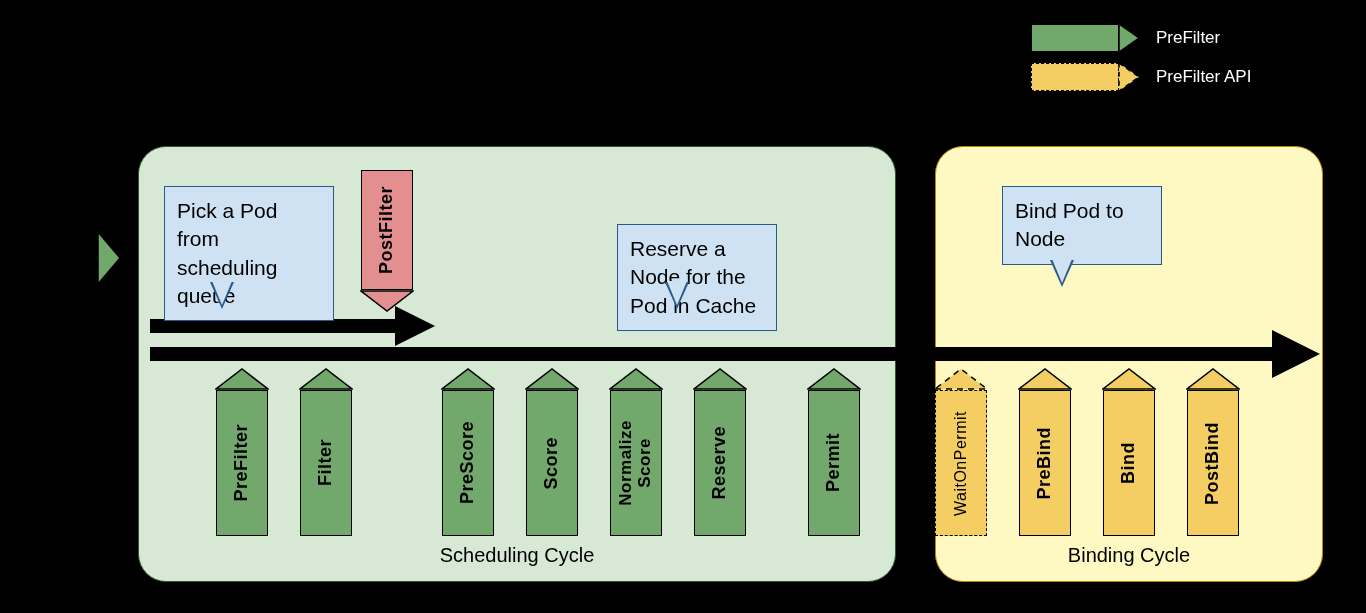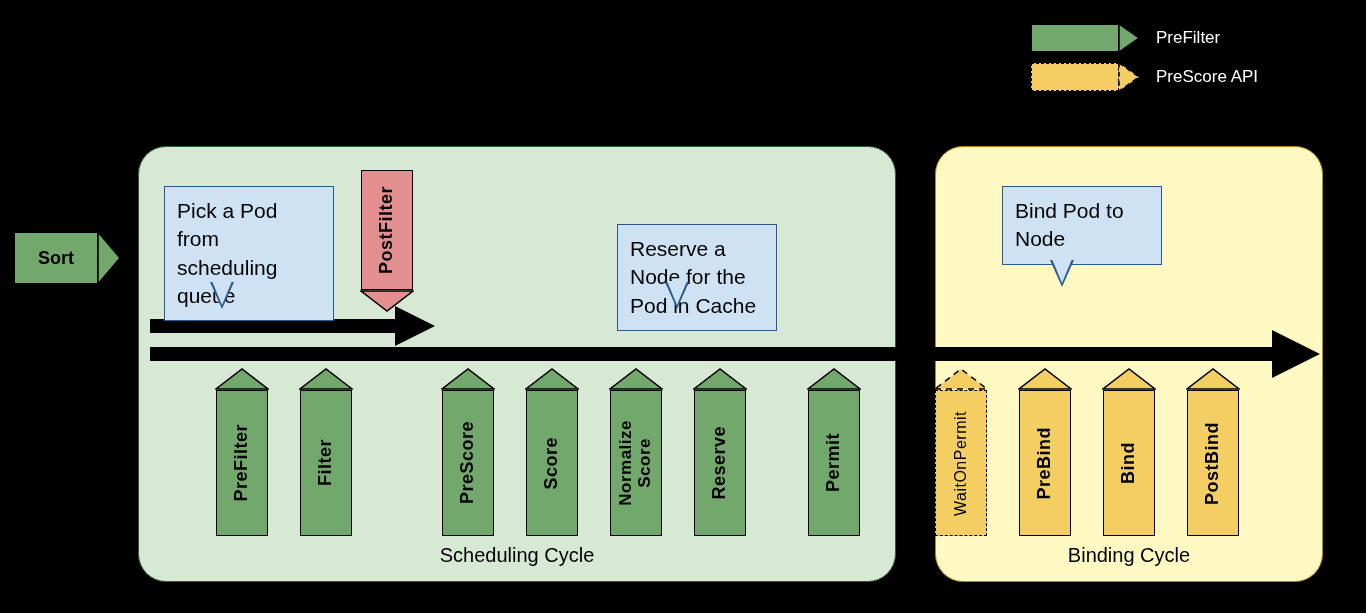--- a/index.html
+++ b/index.html
@@ -154,39 +154,36 @@
 <span class="legend-text" style="left:1156px; top:28px;">PreFilter</span>
 
 <div class="legend-swatch abs" style="left:1031px; top:63px;">
   <div class="swatch-arrow yellow">
     <div class="swatch-body"></div>
     <svg class="swatch-tip" viewBox="0 0 22 30">
         <polygon points="1,1 21,15 1,29"></polygon>
       </svg>
   </div>
 </div>
-<span class="legend-text" style="left:1156px; top:67px;">PreScore API</span>
+<span class="legend-text" style="left:1156px; top:67px;">PreFilter API</span>
 
 <div id="scheduling-cycle" class="abs cycle">
   <div class="cycle-label">Scheduling Cycle</div>
 </div>
 <div id="binding-cycle" class="abs cycle">
   <div class="cycle-label">Binding Cycle</div>
 </div>
 
 <div id="main-arrow-line"></div>
 <div id="main-arrow-head"></div>
 
 <div id="branch-line"></div>
 <div id="branch-head"></div>
 
 <div id="sort-arrow">
-  <div id="sort-body">
-      <span>Sort</span>
-    </div>
   <svg id="sort-tip" viewBox="0 0 24 54">
       <polygon points="1,1 23,27 1,53"></polygon>
     </svg>
 </div>
 
 <div class="callout abs" style="left:164px; top:186px; width:170px;">
   <span>Pick a Pod from scheduling queue</span>
 </div>
 <div class="callout-tail-outer abs" style="left:210px; top:282px;"></div>
 <div class="callout-tail abs" style="left:212px; top:281px;"></div>

